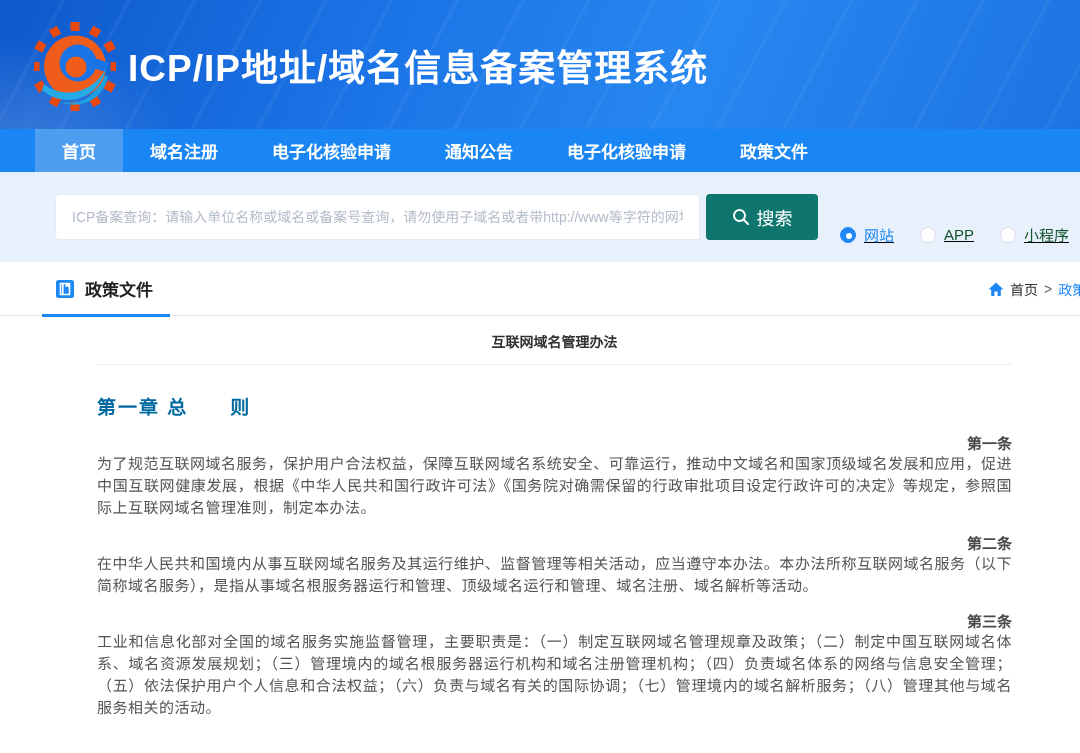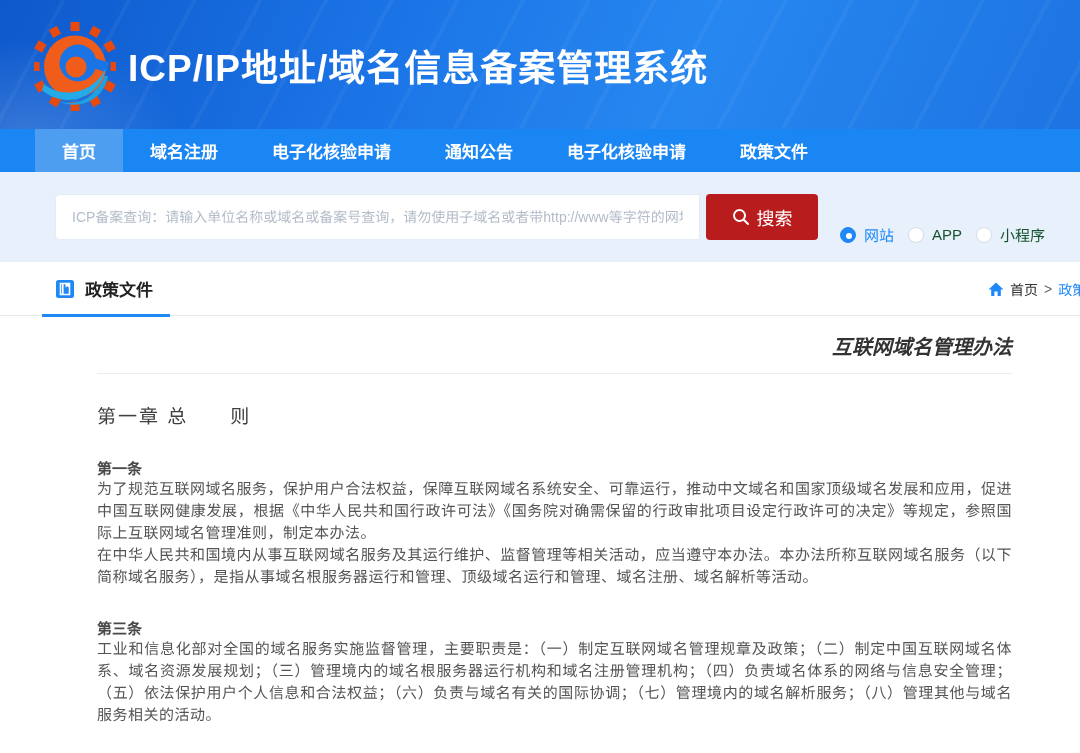--- a/index.html
+++ b/index.html
@@ -29,23 +29,23 @@
     display:flex; align-items:center; padding:0 27px; white-space:nowrap; }
   .nav-item.active{ background:#4d9ef0; }
 
   
   .search-band{ height:90px; background:#e8f1fb; padding:22px 0 0 55px; }
   .search-row{ display:flex; align-items:flex-start; }
   .search-input{ width:645px; height:46px; border:1px solid #e3ebf5; border-radius:4px 0 0 4px;
     background:#fff; padding:0 16px; font-size:14px; color:#333; outline:none; }
   .search-input::placeholder{ color:#b3bcc9; }
   .search-btn{ width:112px; height:46px; margin-left:6px; border:none; border-radius:4px;
-    background:#b91c1c; color:#fff; font-size:18px; display:flex; align-items:center;
+    background:#0f766e; color:#fff; font-size:18px; display:flex; align-items:center;
     justify-content:center; gap:7px; cursor:pointer; }
-  .radio-group{ display:flex; align-items:center; margin:30px 0 9px 22px; gap:14px; white-space:nowrap; }
+  .radio-group{ display:flex; align-items:center; margin:30px 0 9px 22px; gap:26px; white-space:nowrap;text-decoration:underline; }
   .radio-opt{ display:flex; align-items:center; gap:8px; font-size:15px; color:#14532d; cursor:pointer; }
   .radio-dot{ width:16px; height:16px; border-radius:50%; background:#fff; border:1px solid #d6dde8;
     display:inline-block; position:relative; }
   .radio-opt.selected .radio-dot{ background:#1e88f7; border-color:#1e88f7; }
   .radio-opt.selected .radio-dot::after{ content:""; position:absolute; left:5px; top:5px;
     width:6px; height:6px; border-radius:50%; background:#fff; }
   .radio-opt.selected{ color:#1e88f7; }
 
   
   .content{ background:#fff; }
@@ -53,24 +53,24 @@
     padding-left:55px; border-bottom:1px solid #e9e9e9; }
   .section-title{ font-size:17px; font-weight:bold; color:#222; margin-left:10px; }
   .section-underline{ position:absolute; left:42px; bottom:-2px; width:128px; height:3px; background:#1e88f7; }
   .breadcrumb{ position:absolute; left:988px; top:17px; display:flex; align-items:center;
     font-size:14px; color:#333; gap:6px; white-space:nowrap; }
   .breadcrumb a{ text-decoration:none; color:#333; }
   .breadcrumb .crumb-current{ color:#1e88f7; }
   .breadcrumb .sep{ color:#666; }
 
   .doc{ margin-left:97px; width:915px; }
-  .doc-title{ text-align:right; font-size:20px; font-weight:bold; color:#333; margin:15px 0 13px;font-style:italic; }
+  .doc-title{ text-align:center; font-size:14px; font-weight:bold; color:#333; margin:15px 0 13px; }
   .doc-divider{ border:none; border-top:1px solid #ececec; }
-  .chapter{ font-size:19px; font-weight:normal; color:#404040; margin-top:27px; letter-spacing:2px; }
-  .article-heading{ font-size:15px; font-weight:bold; color:#4a4a4a; margin-top:29px; }
+  .chapter{ font-size:19px; font-weight:bold; color:#0369a1; margin-top:27px; letter-spacing:2px; }
+  .article-heading{ font-size:15px; font-weight:bold; color:#4a4a4a; margin-top:13px;text-align:right; }
   .article-body{ font-size:15px; color:#555; line-height:22px; text-align:justify;
     letter-spacing:.5px; }
 </style>
 </head>
 <body>
 
 <div class="page">
 
   <header class="site-header">
     <div class="logo">
@@ -161,20 +161,21 @@
     </div>
 
     <article class="doc">
       <h2 class="doc-title">互联网域名管理办法</h2>
       <hr class="doc-divider">
       <h3 class="chapter">第一章 总　　则</h3>
 
       <h4 class="article-heading">第一条</h4>
       <p class="article-body">为了规范互联网域名服务，保护用户合法权益，保障互联网域名系统安全、可靠运行，推动中文域名和国家顶级域名发展和应用，促进中国互联网健康发展，根据《中华人民共和国行政许可法》《国务院对确需保留的行政审批项目设定行政许可的决定》等规定，参照国际上互联网域名管理准则，制定本办法。</p>
 
+      <h4 class="article-heading">第二条</h4>
       <p class="article-body">在中华人民共和国境内从事互联网域名服务及其运行维护、监督管理等相关活动，应当遵守本办法。本办法所称互联网域名服务（以下简称域名服务），是指从事域名根服务器运行和管理、顶级域名运行和管理、域名注册、域名解析等活动。</p>
 
       <h4 class="article-heading">第三条</h4>
       <p class="article-body">工业和信息化部对全国的域名服务实施监督管理，主要职责是：（一）制定互联网域名管理规章及政策；（二）制定中国互联网域名体系、域名资源发展规划；（三）管理境内的域名根服务器运行机构和域名注册管理机构；（四）负责域名体系的网络与信息安全管理；（五）依法保护用户个人信息和合法权益；（六）负责与域名有关的国际协调；（七）管理境内的域名解析服务；（八）管理其他与域名服务相关的活动。</p>
 
     </article>
   </main>
 </div>
 
 </body></html>

